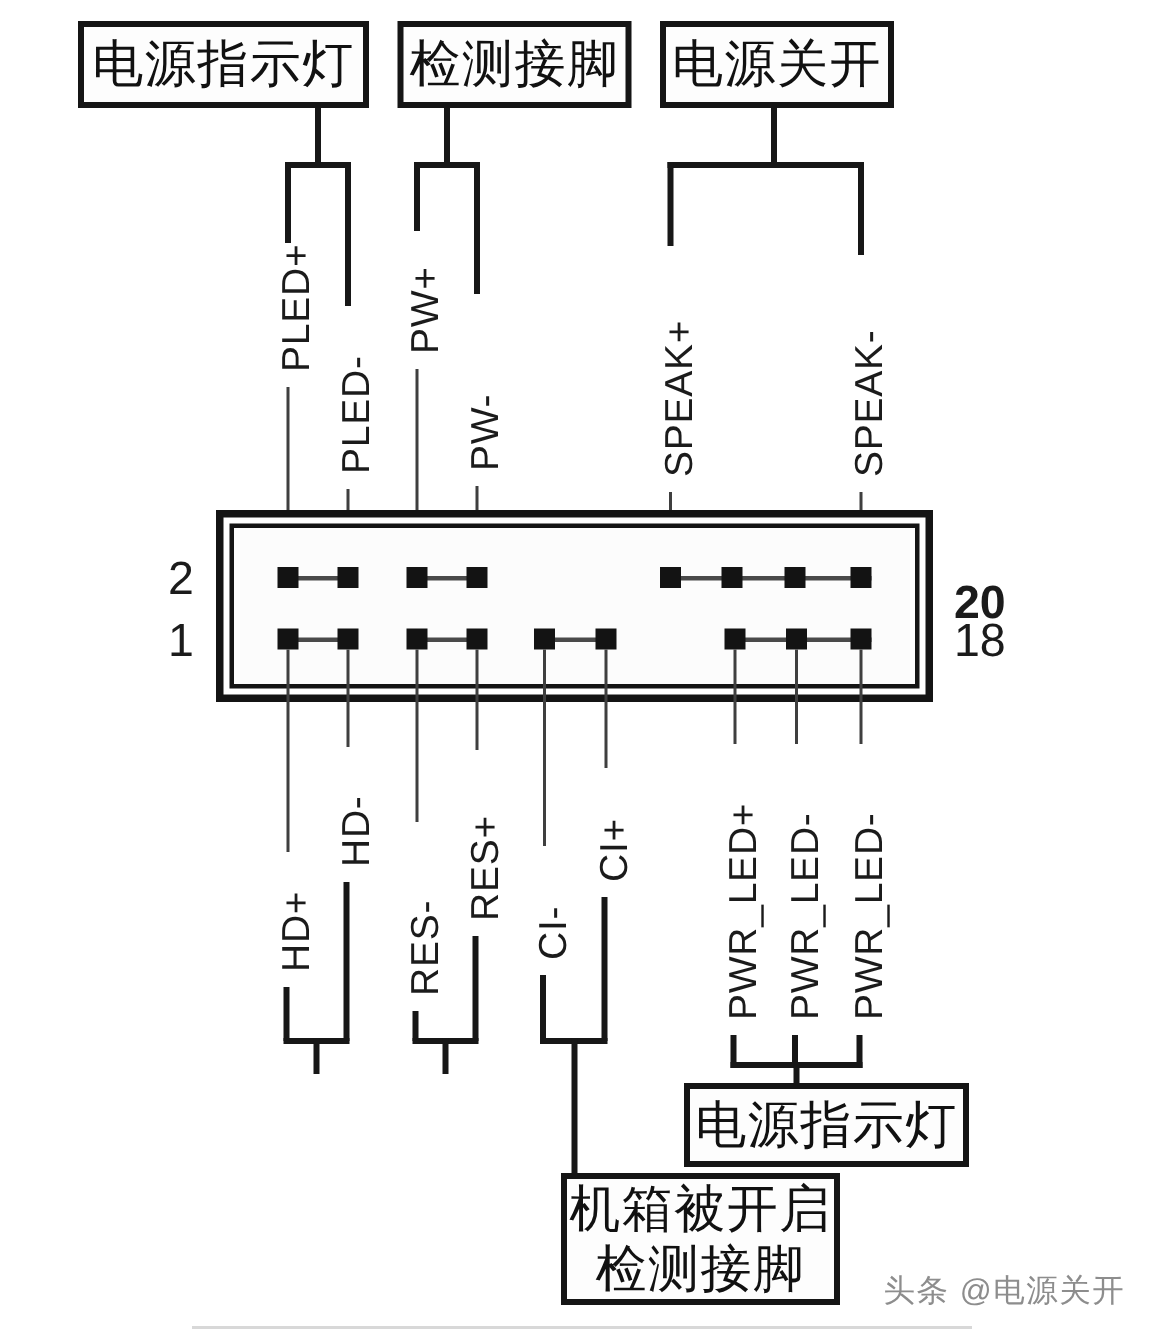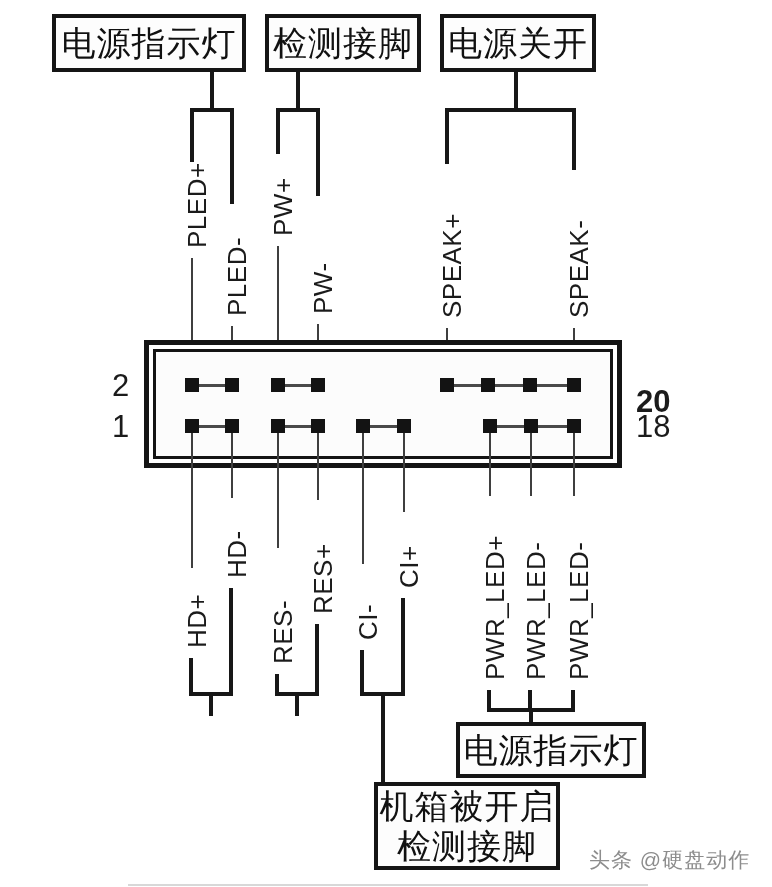--- a/index.html
+++ b/index.html
@@ -255,17 +255,17 @@
 
   <div class="label-box" style="left:374px; top:782px; width:186px; height:88px;">
     <span class="ln">机箱被开启</span>
     <span class="ln">检测接脚</span>
   </div>
 
   <div class="label-box" style="left:456px; top:722px; width:190px; height:56px;">
     <span class="ln">电源指示灯</span>
   </div>
 
-  <div class="watermark" style="left:589px; top:846px;">头条 @硬盘动作</div>
+  <div class="watermark" style="left:589px; top:846px;">头条 @电源关开</div>
 
   <div class="footer-rule" style="left:128px; top:884px; width:520px;"></div>
 
 </div>
 
 </body></html>

